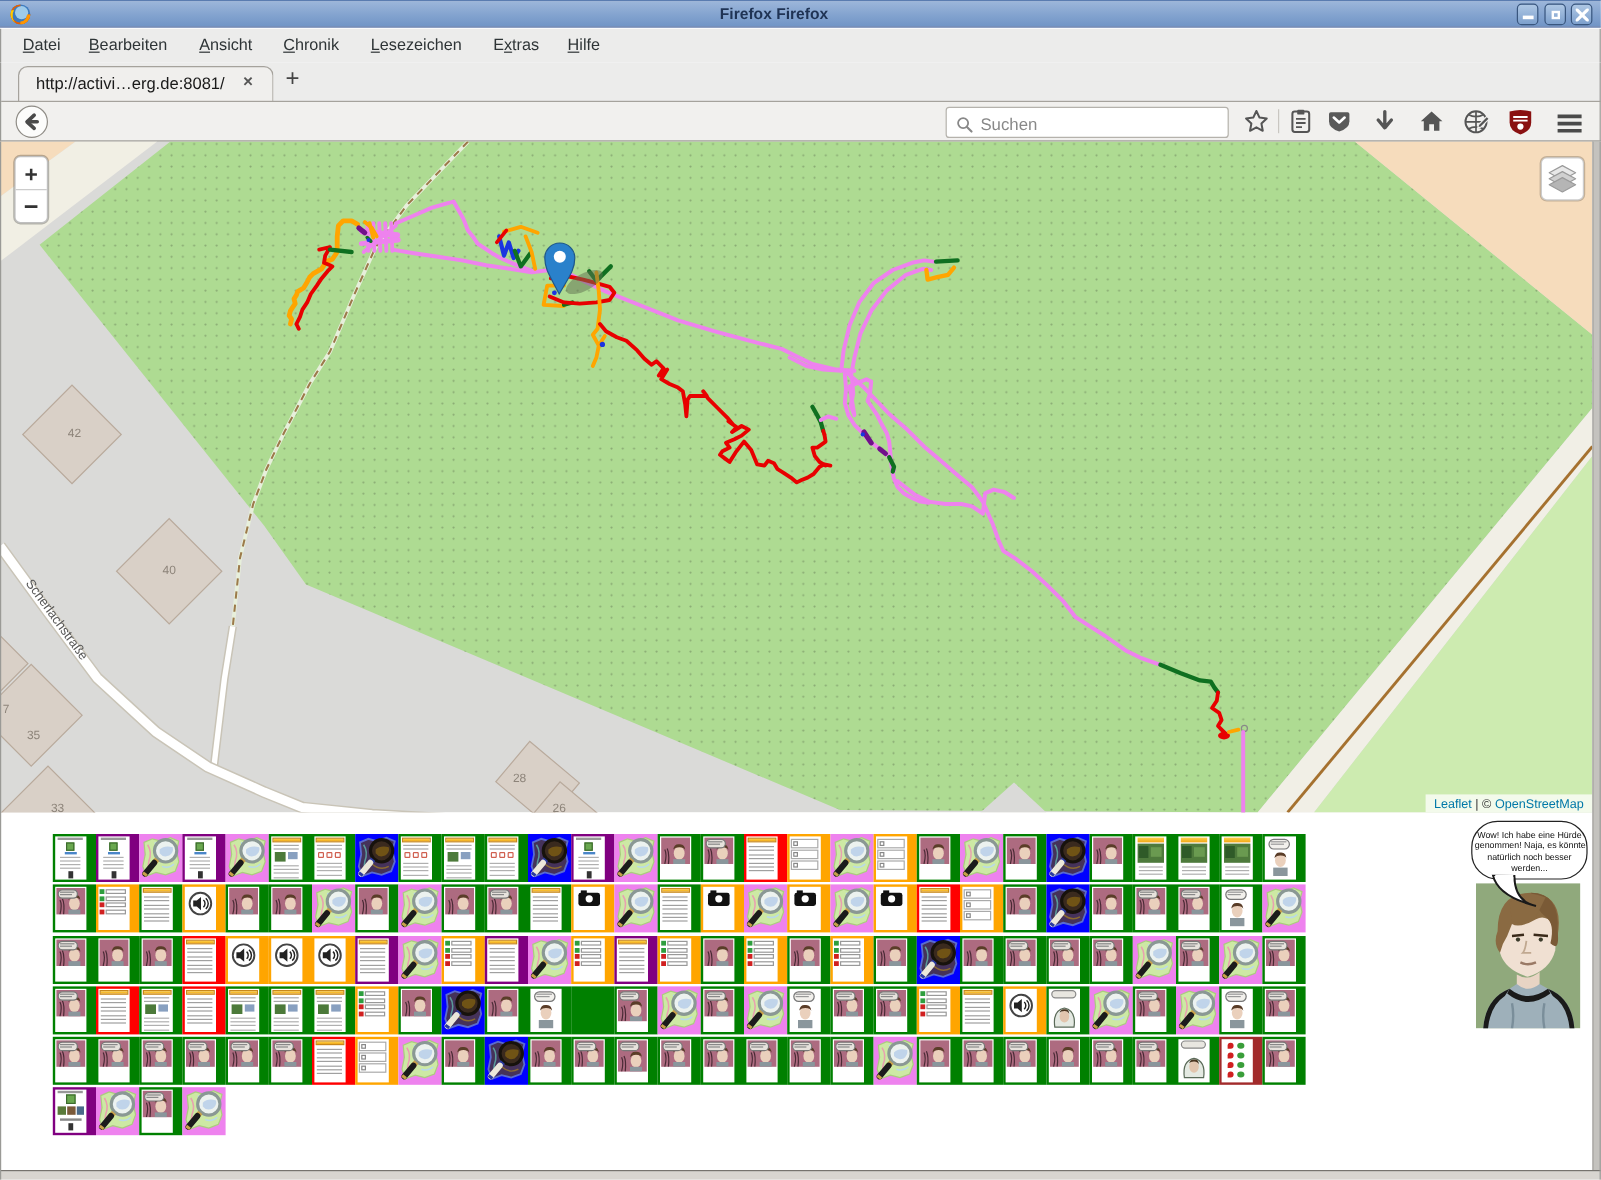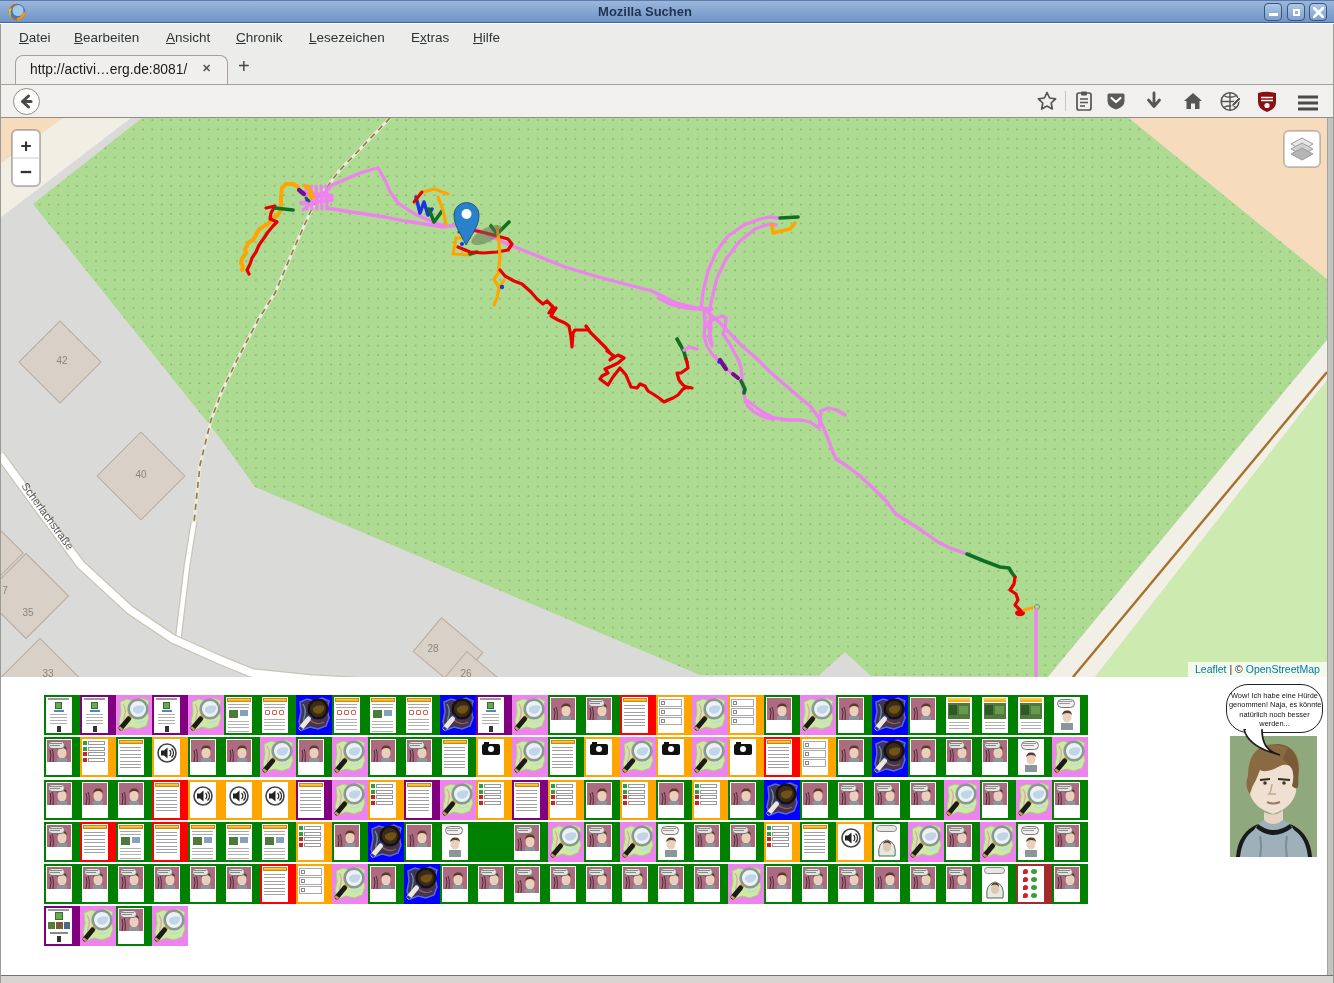--- a/index.html
+++ b/index.html
@@ -44,21 +44,21 @@
 </style></head><body>
 
 <div id="titlebar">
   <svg id="fxlogo" width="18" height="18" viewBox="0 0 18 18">
     <circle cx="9" cy="9" r="8.3" fill="#3d7bbf"></circle>
     <circle cx="10" cy="7.5" r="5.5" fill="#9ecbea"></circle>
     <path d="M9,0.7 A8.3,8.3 0 0,0 0.7,9 A8.3,8.3 0 0,0 9,17.3 A8.3,8.3 0 0,0 17.3,9 L15.8,9 A7,7 0 0,1 4,13.8 A7,7 0 0,1 3.4,5 A6,6 0 0,1 9,2.2 Z" fill="#e66000"></path>
     <path d="M1.5,5.5 A8,8 0 0,0 1.2,11.5 A8,8 0 0,0 5,16.2 A7,7 0 0,1 2.6,10 A7,7 0 0,1 3.8,5.6 Z" fill="#ffcb00"></path>
     <path d="M9,17.3 A8.3,8.3 0 0,0 17.3,9 L14.5,9 A6.5,6.5 0 0,1 9,15 Z" fill="#ff9500"></path>
   </svg>
-  <div id="wtitle">Mozilla Suchen</div>
+  <div id="wtitle">Firefox Firefox</div>
   <div class="winbtn" style="right:52px;">
       <div class="wglyph" style="width:9px;height:2.5px;margin-top:9px;"></div>
     </div>
   <div class="winbtn" style="right:29px;">
       <div class="wglyph" style="width:7px;height:7px;margin-top:5px;border:2px solid #fff;background:transparent;"></div>
     </div>
   <div class="winbtn" style="right:7px;"><svg width="11" height="11" style="margin-top:3px" viewBox="0 0 11 11">
         <path d="M1,1 L10,10 M10,1 L1,10" stroke="#fff" stroke-width="2.6" stroke-linecap="round"></path>
       </svg></div>
 </div>
@@ -76,20 +76,27 @@
     <span id="tabtext">http://activi…erg.de:8081/</span>
     <span id="tabclose">✕</span>
   </div>
   <span id="newtab">+</span>
 </div>
 <div id="navbar">
   <div id="backbtn"><svg width="17" height="17" viewBox="0 0 17 17">
         <path d="M10.5,3 L4.5,8.5 L10.5,14" stroke="#4a4a4a" stroke-width="3" fill="none" stroke-linecap="round" stroke-linejoin="round"></path>
         <path d="M5,8.5 L13,8.5" stroke="#4a4a4a" stroke-width="3" stroke-linecap="round"></path>
       </svg></div>
+  <div id="searchfield">
+    <svg width="14" height="14" viewBox="0 0 14 14" style="margin:7px 0 0 8px;">
+        <circle cx="5.6" cy="5.6" r="4.2" fill="none" stroke="#888" stroke-width="1.5"></circle>
+        <path d="M8.8,8.8 L12.6,12.6" stroke="#888" stroke-width="1.8" stroke-linecap="round"></path>
+      </svg>
+    <span id="searchtext">Suchen</span>
+  </div>
   <svg class="tbi" style="left:1035px" width="22" height="22" viewBox="0 0 22 22">
       <path d="M11,2.5 L13.6,8 L19.6,8.8 L15.2,13 L16.3,19 L11,16.1 L5.7,19 L6.8,13 L2.4,8.8 L8.4,8 Z" fill="none" stroke="#555" stroke-width="1.7" stroke-linejoin="round"></path>
     </svg>
   <div style="position:absolute;left:1064px;top:6px;width:1px;height:20px;background:#c9c6c1;"></div>
   <svg class="tbi" style="left:1072px" width="22" height="22" viewBox="0 0 22 22">
       <rect x="4" y="3" width="14" height="17" rx="2" fill="none" stroke="#555" stroke-width="1.7"></rect>
       <rect x="8" y="1.5" width="6" height="4" rx="1" fill="#555"></rect>
       <path d="M7,9 L15,9 M7,12.5 L15,12.5 M7,16 L12,16" stroke="#555" stroke-width="1.5"></path>
     </svg>
   <svg class="tbi" style="left:1104px" width="22" height="22" viewBox="0 0 22 22">

